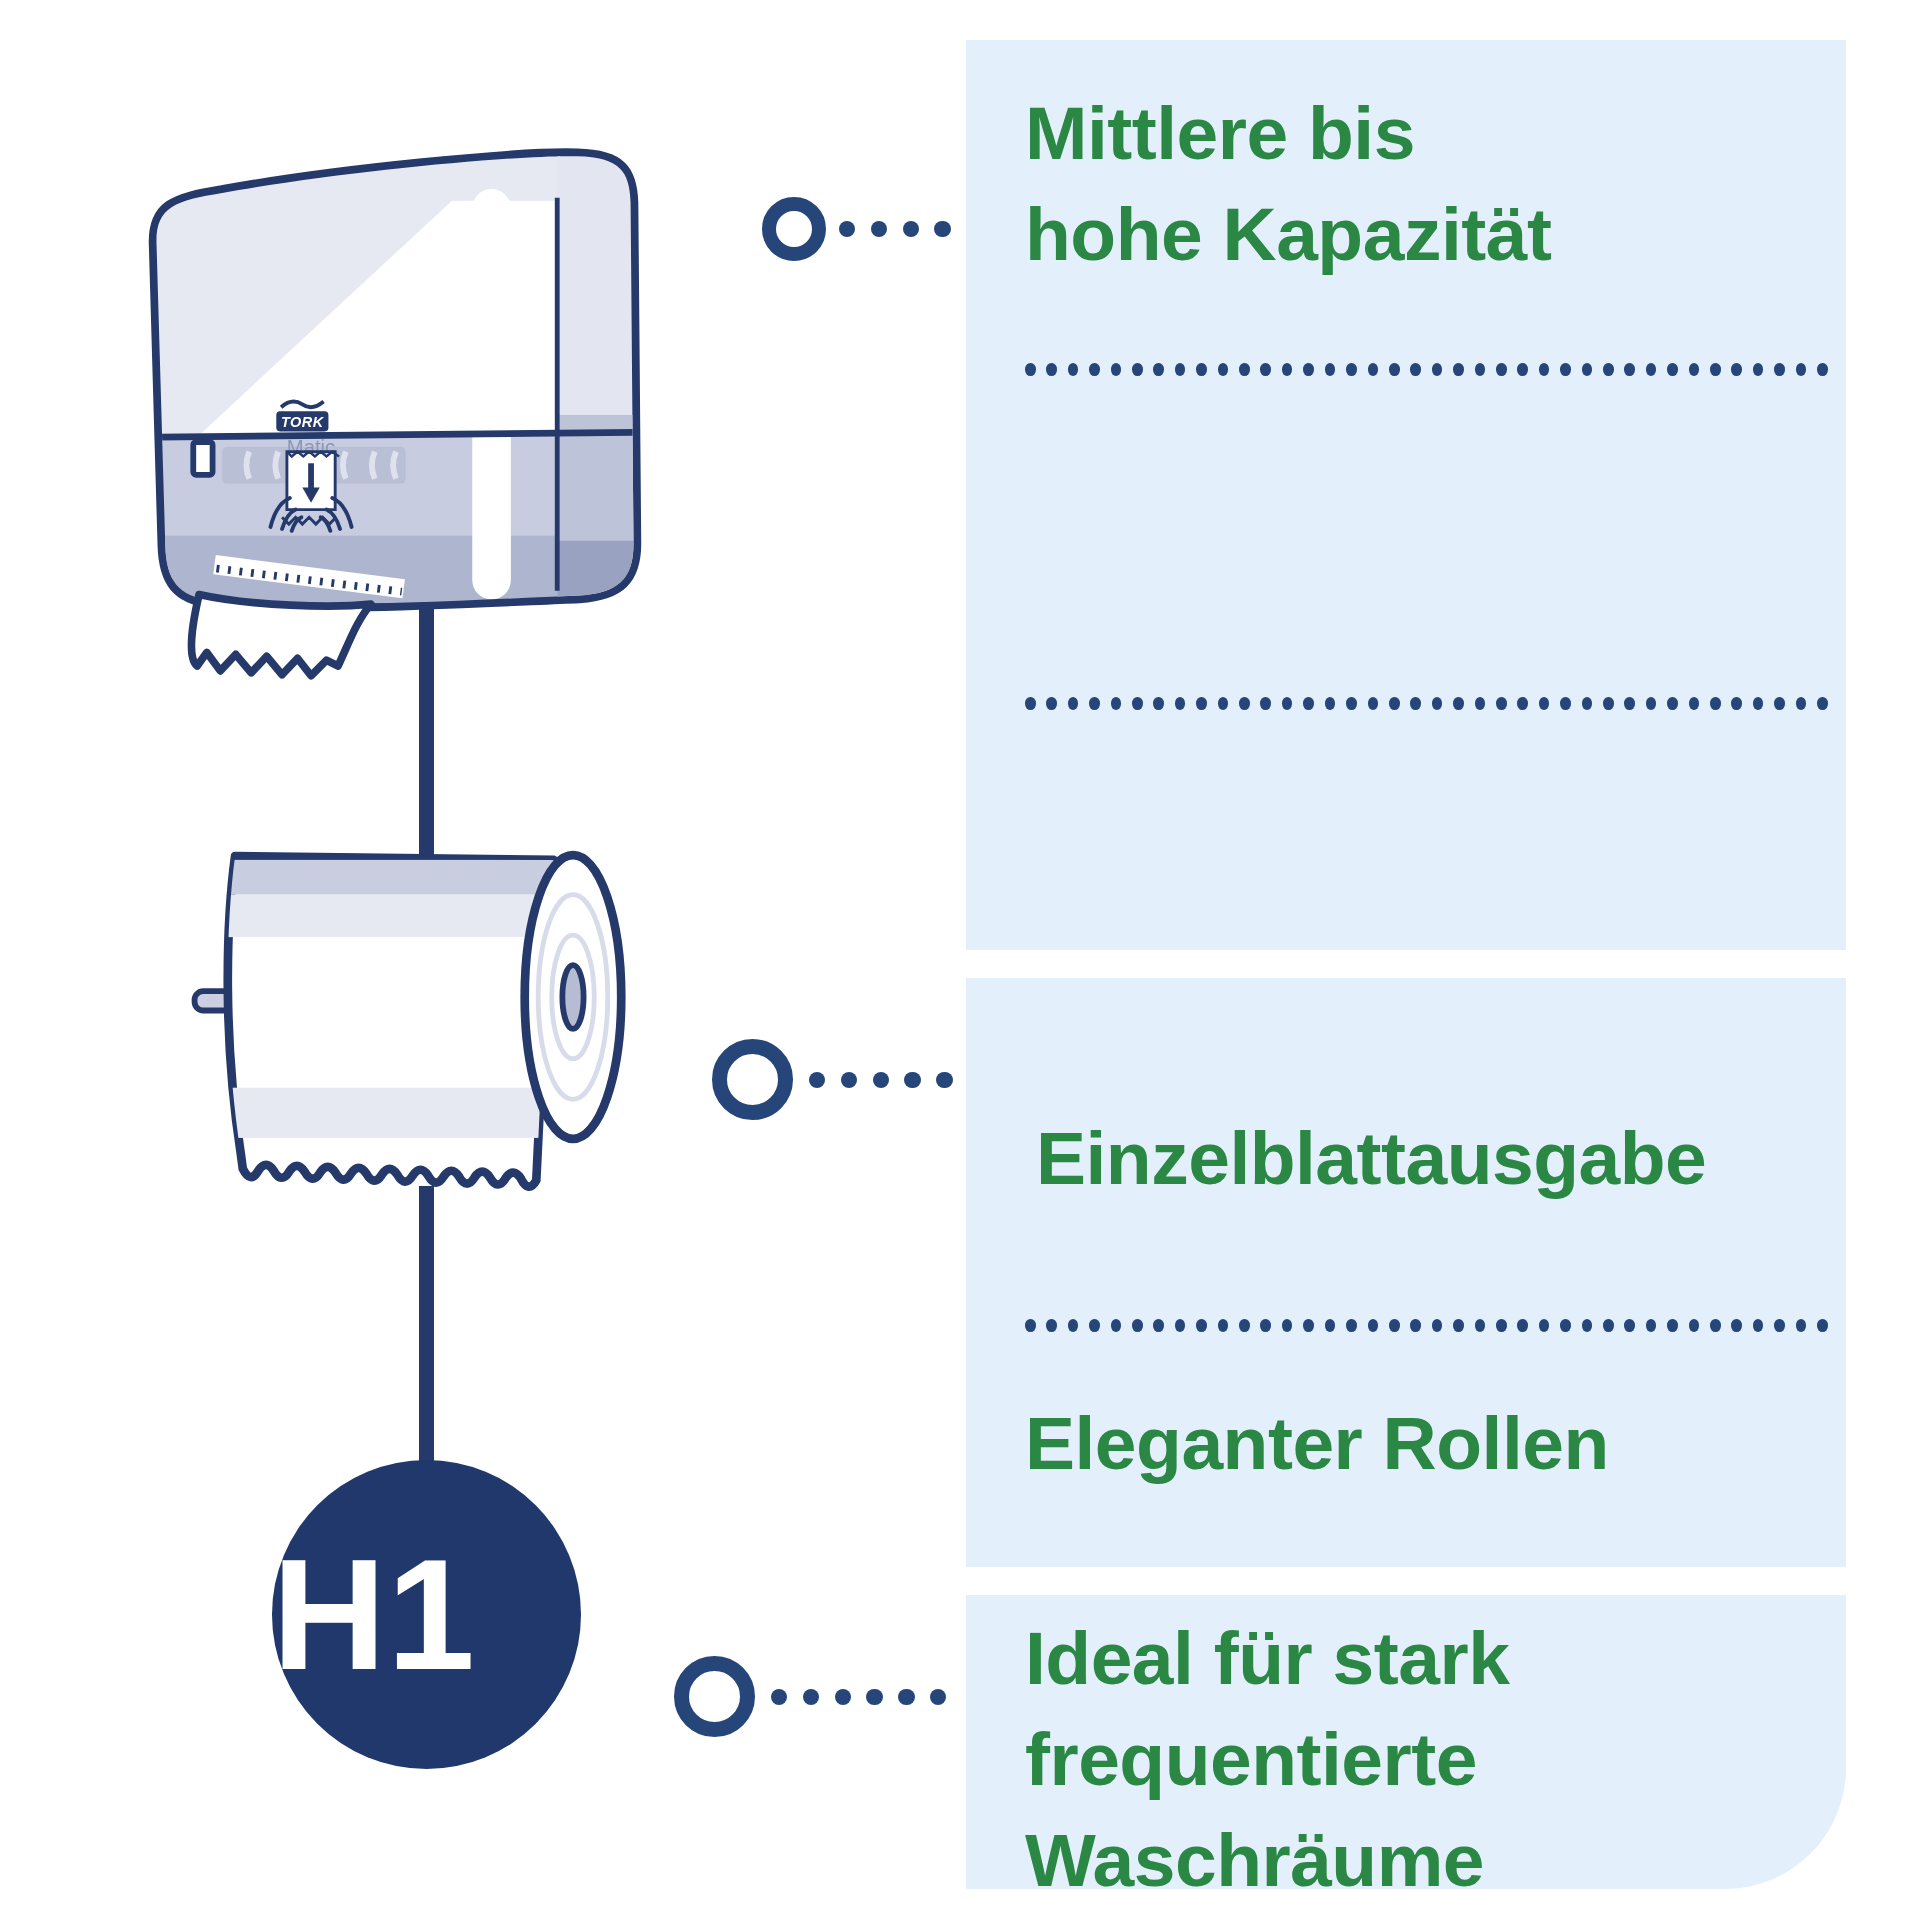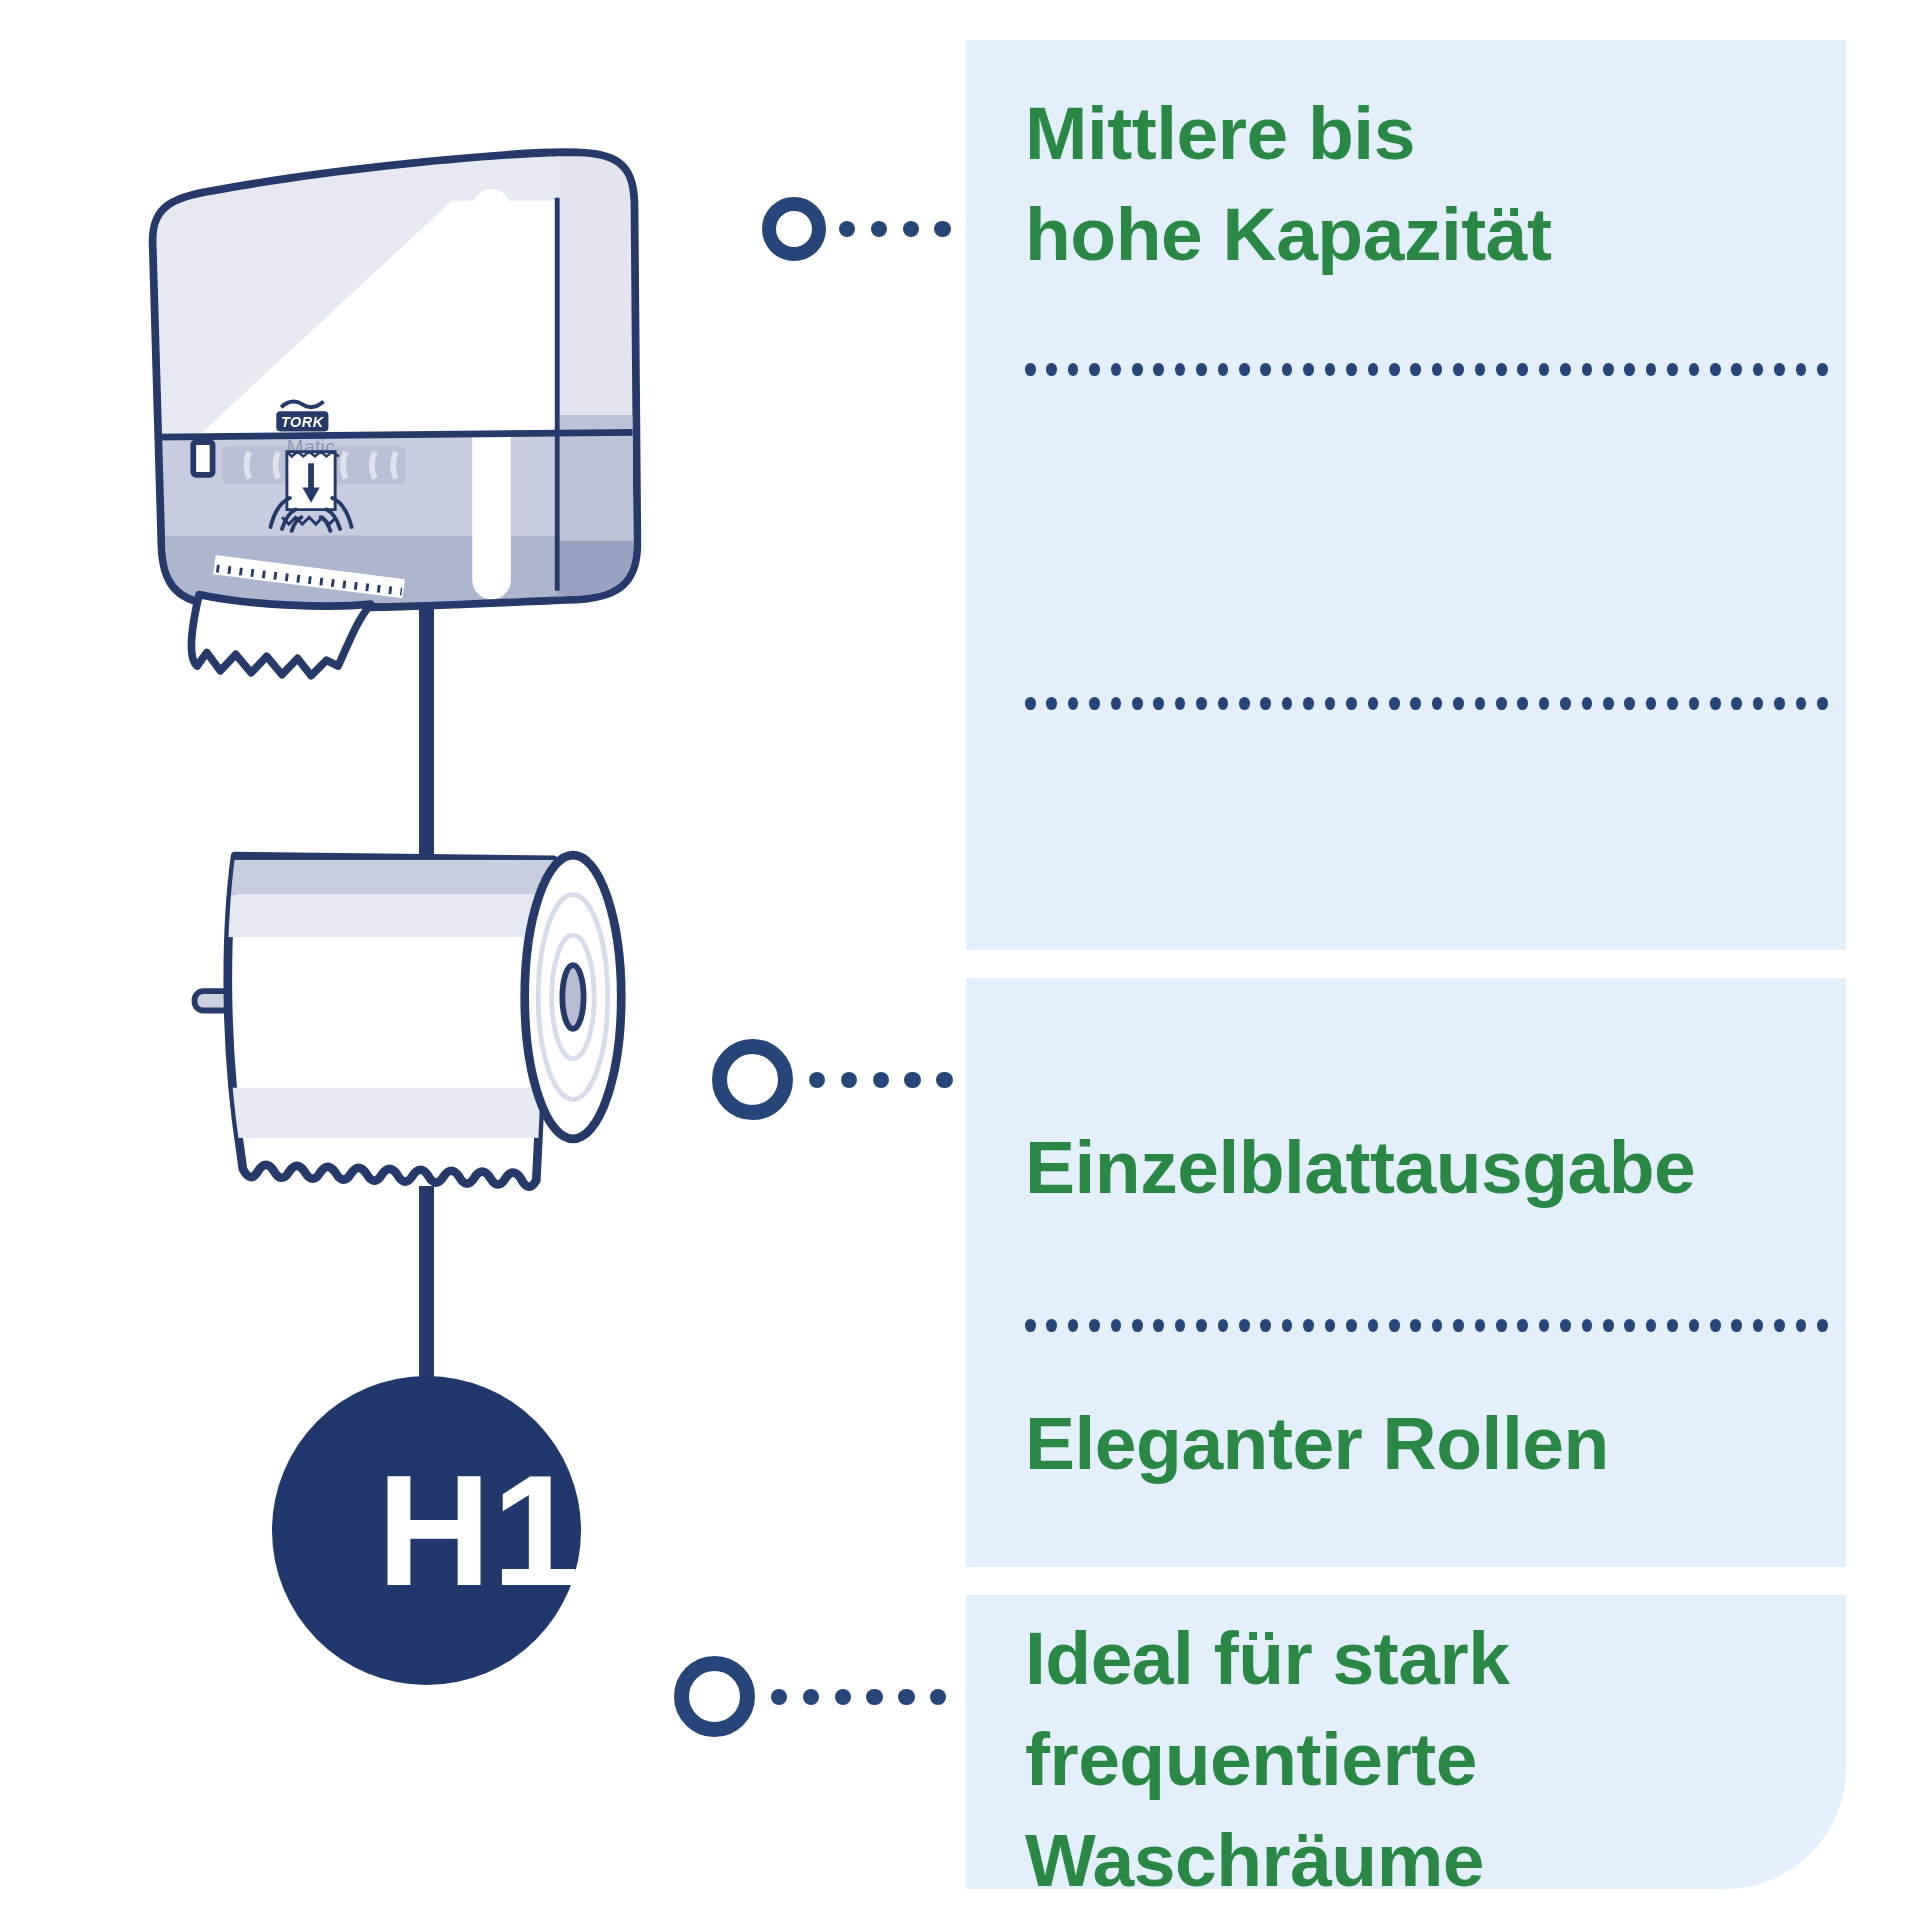--- a/index.html
+++ b/index.html
@@ -24,22 +24,22 @@
   }
   .dot-sep{position:absolute;left:59px;width:803px;height:12.6px;
     display:flex;justify-content:space-between;align-items:center;}
   .dot-sep i{display:block;width:10.6px;height:12.6px;border-radius:50%;background:var(--dotnavy);}
   .ring{position:absolute;border-radius:50%;background:#fff;box-sizing:border-box;
     border:14.5px solid var(--dotnavy);}
   .cdots{position:absolute;display:flex;gap:15.4px;}
   .cdots i{display:block;width:16.4px;height:16.4px;border-radius:50%;background:var(--dotnavy);}
   .vline{position:absolute;left:419px;width:14.5px;background:var(--navy);}
   #h1-badge{
-    position:absolute;left:272px;top:1376px;width:309px;height:309px;border-radius:50%;
-    background:#20386b;color:#fff;display:flex;align-items:center;justify-content:flex-end;
+    position:absolute;left:272px;top:1460px;width:309px;height:309px;border-radius:50%;
+    background:#20386b;color:#fff;display:flex;align-items:center;justify-content:flex-start;
     font-size:158px;font-weight:bold;letter-spacing:1px;
   }
   svg{position:absolute;overflow:visible;}
   text{font-family:"Liberation Sans",sans-serif;}
 </style>
 </head>
 <body>
 
 <div id="stage">
 
@@ -241,21 +241,21 @@
         <i></i>
         <i></i>
         <i></i>
         <i></i>
         <i></i>
         <i></i>
       </div>
   </div>
 
   <div class="panel" id="panel2">
-    <div class="feature" style="top:139px;">Einzelblattausgabe</div>
+    <div class="feature" style="top:130px;margin-left:11px;">Einzelblattausgabe</div>
     <div class="dot-sep" style="top:341px;">
         <i></i>
         <i></i>
         <i></i>
         <i></i>
         <i></i>
         <i></i>
         <i></i>
         <i></i>
         <i></i>

